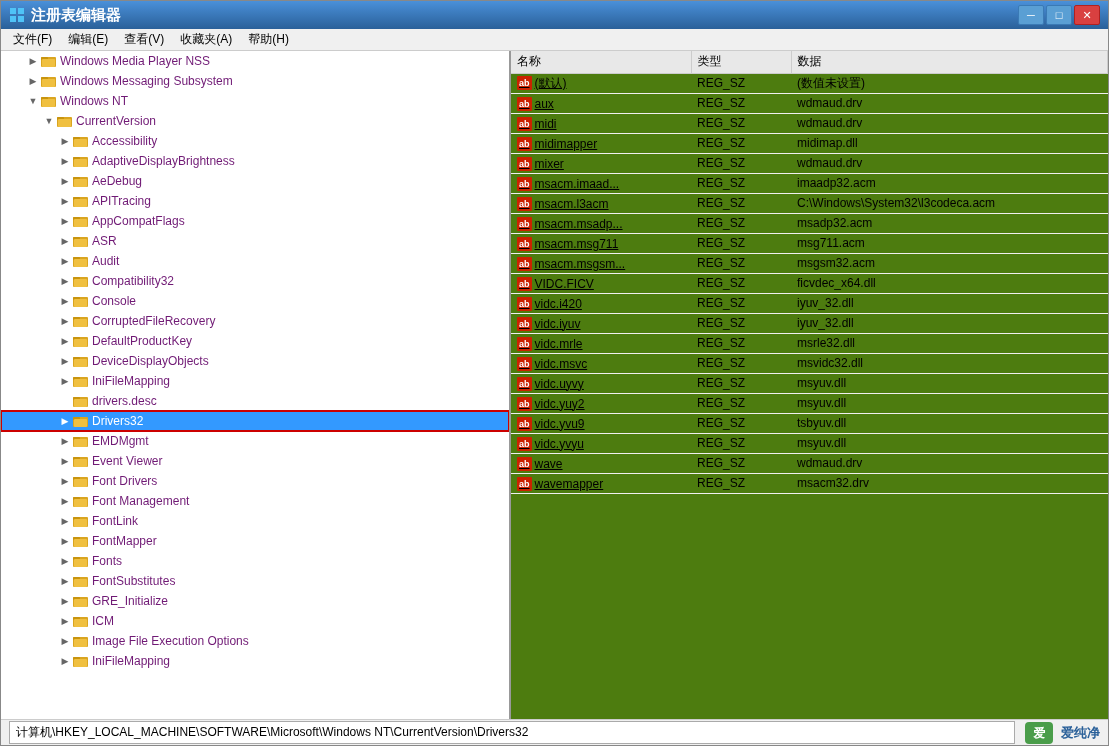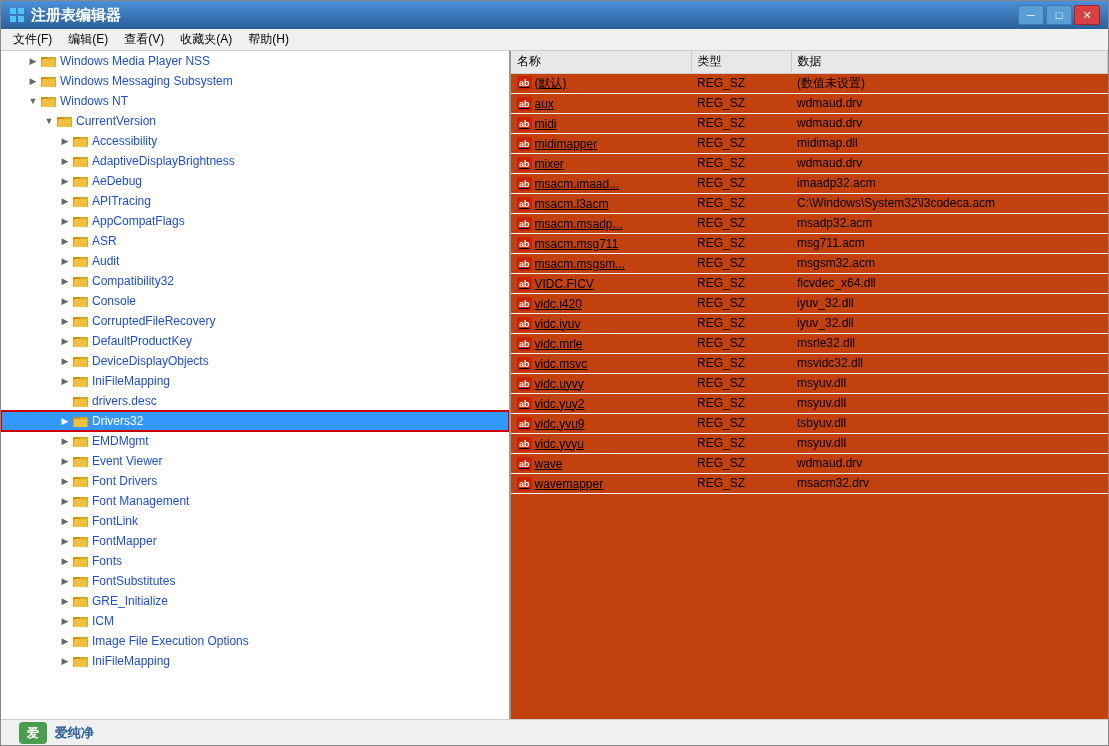--- a/index.html
+++ b/index.html
@@ -135,27 +135,27 @@
       margin-right: 3px;
       flex-shrink: 0;
       position: relative;
     }
     .folder-icon svg {
       width: 16px;
       height: 14px;
     }
     .item-label {
       font-size: 12px;
-      color: #1d4ed8;
+      color: #701a75;
     }
 
     
     .value-panel {
       flex: 1;
-      background: #c2410c;
+      background: #4d7c0f;
       overflow-y: auto;
       overflow-x: hidden;
     }
 
     .value-table {
       width: 100%;
       border-collapse: collapse;
     }
     .value-table thead tr {
       background: #e8e8e8;
@@ -759,19 +759,20 @@
               <td>REG_SZ</td>
               <td>msacm32.drv</td>
             </tr>
           </tbody>
       </table>
     </div>
 
   </div>
 
   <div class="status-bar">
+    <div class="status-path">计算机\HKEY_LOCAL_MACHINE\SOFTWARE\Microsoft\Windows NT\CurrentVersion\Drivers32</div>
     <div class="watermark">
       <span style="display:inline-block;width:28px;height:22px;background:#4a9d4a;border-radius:4px;color:white;text-align:center;line-height:22px;font-size:12px;margin-right:4px;">爱</span>
       <span>爱纯净</span>
     </div>
   </div>
 
 </div>
 
 </body></html>

